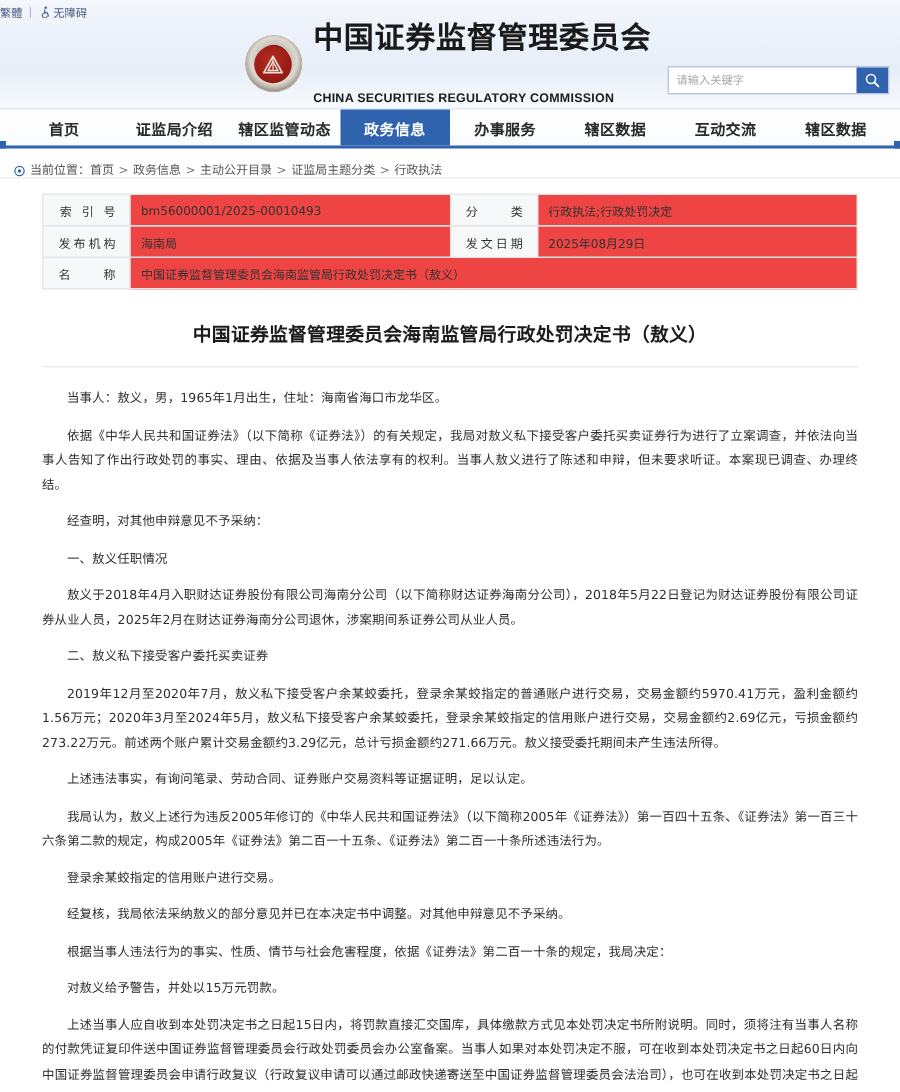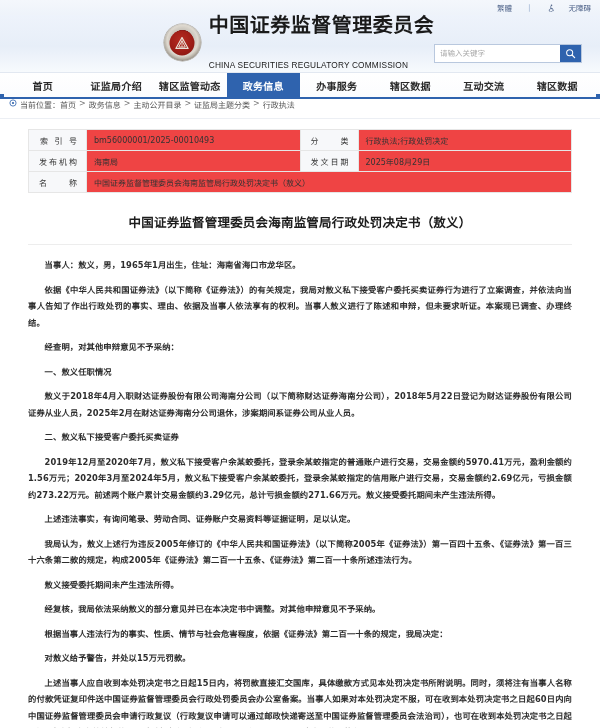--- a/index.html
+++ b/index.html
@@ -10,26 +10,24 @@
     background: #ffffff;
     color: #333;
     overflow: hidden;
   }
 
   
   .topbar {
     height: 15px;
     background: linear-gradient(to bottom, #f4f7fc, #eef3fa);
     display: flex;
-    justify-content: flex-end;
     align-items: center;
     padding-right: 9px;
     font-size: 7.5px;
     color: #4a5f86;
-    gap: 12px;
   }
   .topbar .sep { margin: 0 4px; color: #9bb0cf; }
   .acc-icon {
     display: inline-block;
     width: 8px; height: 8px;
     position: relative;
     margin-right: 2px;
     vertical-align: -1px;
   }
   .acc-icon svg { display:block; }
@@ -74,21 +72,21 @@
   .brand-cn {
     font-size: 20px;
     font-weight: bold;
     color: #1a1a1a;
     letter-spacing: 0.5px;
     line-height: 1.05;
     white-space: nowrap;
   }
   .brand-en {
     font-size: 8.3px;
-    font-weight: normal;
+    font-weight: bold;
     color: #1a1a1a;
     letter-spacing: 0.18px;
     line-height: 1.25;
     white-space: nowrap;
     font-family: "Liberation Sans", sans-serif;
     margin-top: 24px;
   }
   .brand-text { margin-left: 8px; }
 
   .vdiv {
@@ -99,21 +97,21 @@
   .subbrand {
     font-size: 15.5px;
     color: #22344f;
     font-weight: normal;
     white-space: nowrap;
     letter-spacing: 0.5px;
   }
 
   .searchbox {
     position: absolute;
-    right: 18px; top: 29px;
+    right: 7px; top: 29px;
     display: flex;
     width: 148px; height: 19px;
     border: 1px solid #b9c8de;
     background: #fff;
   }
   .searchbox input {
     flex: 1;
     border: 0; outline: 0;
     font-size: 7.5px;
     padding: 0 5px;
@@ -156,21 +154,21 @@
     letter-spacing: 0.3px;
   }
   .nav-item.active {
     background: #2f63ae;
     color: #ffffff;
   }
 
   
   .crumb {
     height: 20px;
-    display: flex; align-items: flex-start;
+    display: flex; align-items: flex-end;
     font-size: 8px;
     color: #555;
     border-bottom: 1px solid #eceff4;
     padding: 0 9px;
   }
   .crumb .pin {
     width: 8px; height: 8px; margin-right: 3px;
     display:inline-flex; align-items:center;
   }
   .crumb a { color:#555; text-decoration:none; }
@@ -215,21 +213,20 @@
   .rule { height:1px; background:#ededed; margin-bottom: 12px; }
 
   .doc p {
     font-size: 8.3px;
     line-height: 16.5px;
     color: #2e2e2e;
     text-align: justify;
     margin-bottom: 8px;
     text-indent: 2em;
     letter-spacing: 0.1px;
-    font-weight: bold;
   }
 </style>
 </head>
 <body>
 
 <div class="topbar">
   <span>繁體</span>
   <span class="sep">|</span>
   <span class="acc-icon">
     <svg width="8" height="8" viewBox="0 0 16 16">
@@ -330,20 +327,20 @@
   <div class="doc">
     <p>当事人：敖义，男，1965年1月出生，住址：海南省海口市龙华区。</p>
     <p>依据《中华人民共和国证券法》（以下简称《证券法》）的有关规定，我局对敖义私下接受客户委托买卖证券行为进行了立案调查，并依法向当事人告知了作出行政处罚的事实、理由、依据及当事人依法享有的权利。当事人敖义进行了陈述和申辩，但未要求听证。本案现已调查、办理终结。</p>
     <p>经查明，对其他申辩意见不予采纳：</p>
     <p>一、敖义任职情况</p>
     <p>敖义于2018年4月入职财达证券股份有限公司海南分公司（以下简称财达证券海南分公司），2018年5月22日登记为财达证券股份有限公司证券从业人员，2025年2月在财达证券海南分公司退休，涉案期间系证券公司从业人员。</p>
     <p>二、敖义私下接受客户委托买卖证券</p>
     <p>2019年12月至2020年7月，敖义私下接受客户余某蛟委托，登录余某蛟指定的普通账户进行交易，交易金额约5970.41万元，盈利金额约1.56万元；2020年3月至2024年5月，敖义私下接受客户余某蛟委托，登录余某蛟指定的信用账户进行交易，交易金额约2.69亿元，亏损金额约273.22万元。前述两个账户累计交易金额约3.29亿元，总计亏损金额约271.66万元。敖义接受委托期间未产生违法所得。</p>
     <p>上述违法事实，有询问笔录、劳动合同、证券账户交易资料等证据证明，足以认定。</p>
     <p>我局认为，敖义上述行为违反2005年修订的《中华人民共和国证券法》（以下简称2005年《证券法》）第一百四十五条、《证券法》第一百三十六条第二款的规定，构成2005年《证券法》第二百一十五条、《证券法》第二百一十条所述违法行为。</p>
-    <p>敖义接受委托期间未产生违法所得。</p>
+    <p>登录余某蛟指定的信用账户进行交易。</p>
     <p>经复核，我局依法采纳敖义的部分意见并已在本决定书中调整。对其他申辩意见不予采纳。</p>
     <p>根据当事人违法行为的事实、性质、情节与社会危害程度，依据《证券法》第二百一十条的规定，我局决定：</p>
     <p>对敖义给予警告，并处以15万元罚款。</p>
     <p>上述当事人应自收到本处罚决定书之日起15日内，将罚款直接汇交国库，具体缴款方式见本处罚决定书所附说明。同时，须将注有当事人名称的付款凭证复印件送中国证券监督管理委员会行政处罚委员会办公室备案。当事人如果对本处罚决定不服，可在收到本处罚决定书之日起60日内向中国证券监督管理委员会申请行政复议（行政复议申请可以通过邮政快递寄送至中国证券监督管理委员会法治司），也可在收到本处罚决定书之日起6个月内直接向有管辖权的人民法院提起行政诉讼。复议和诉讼期间，上述决定不停止执行。</p>
   </div>
 
 </div>
 
 </body></html>

